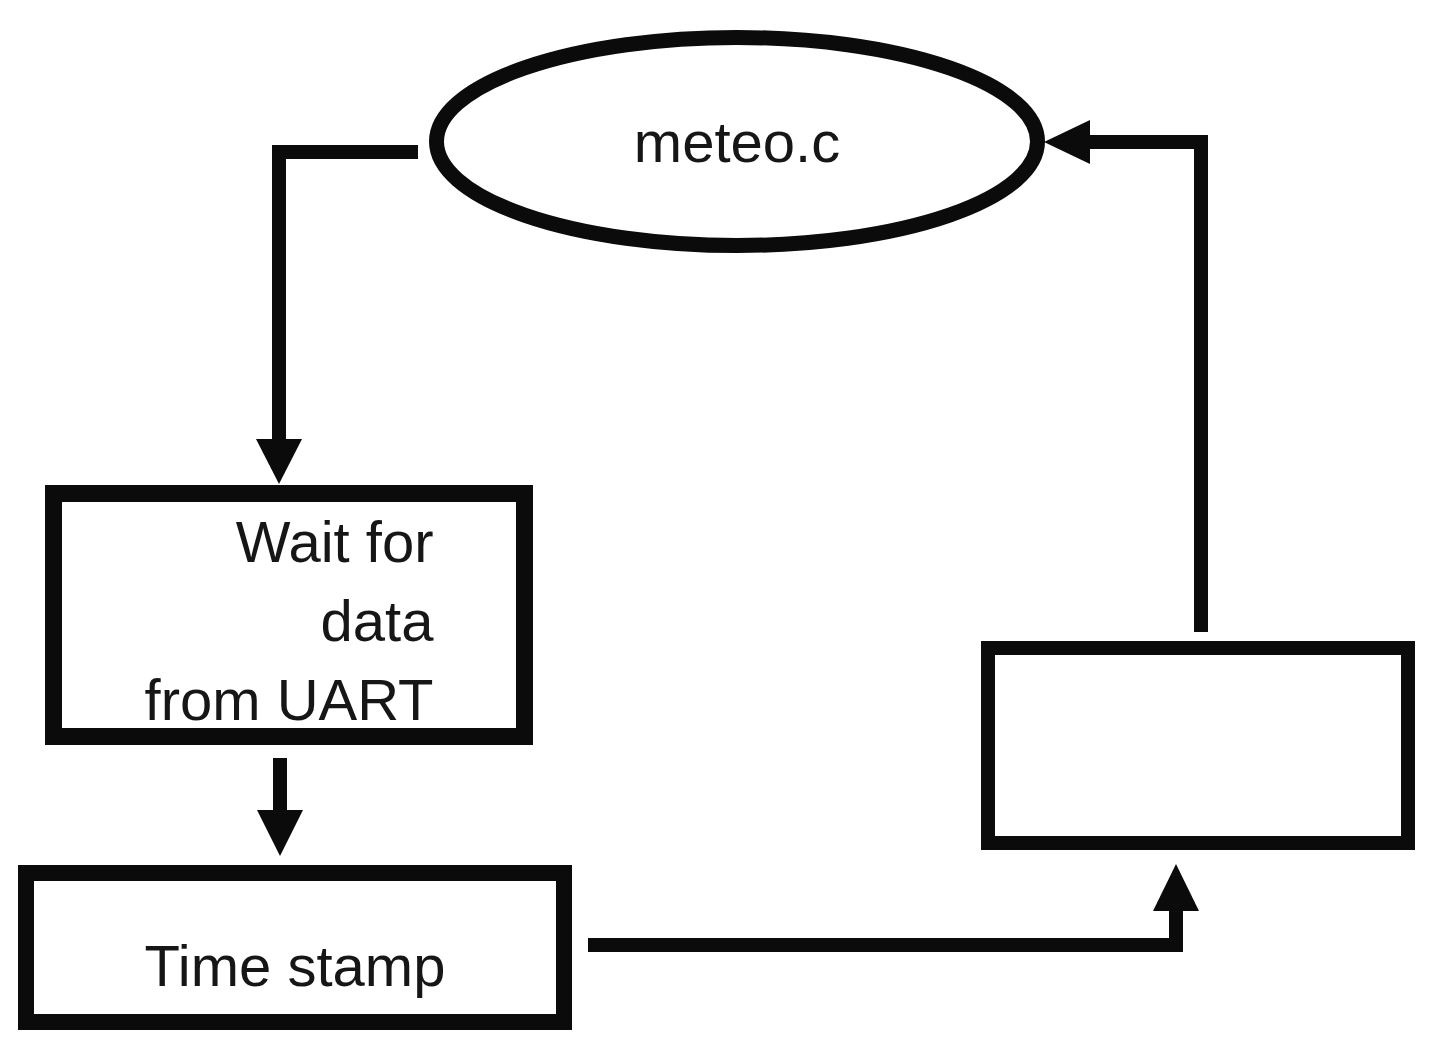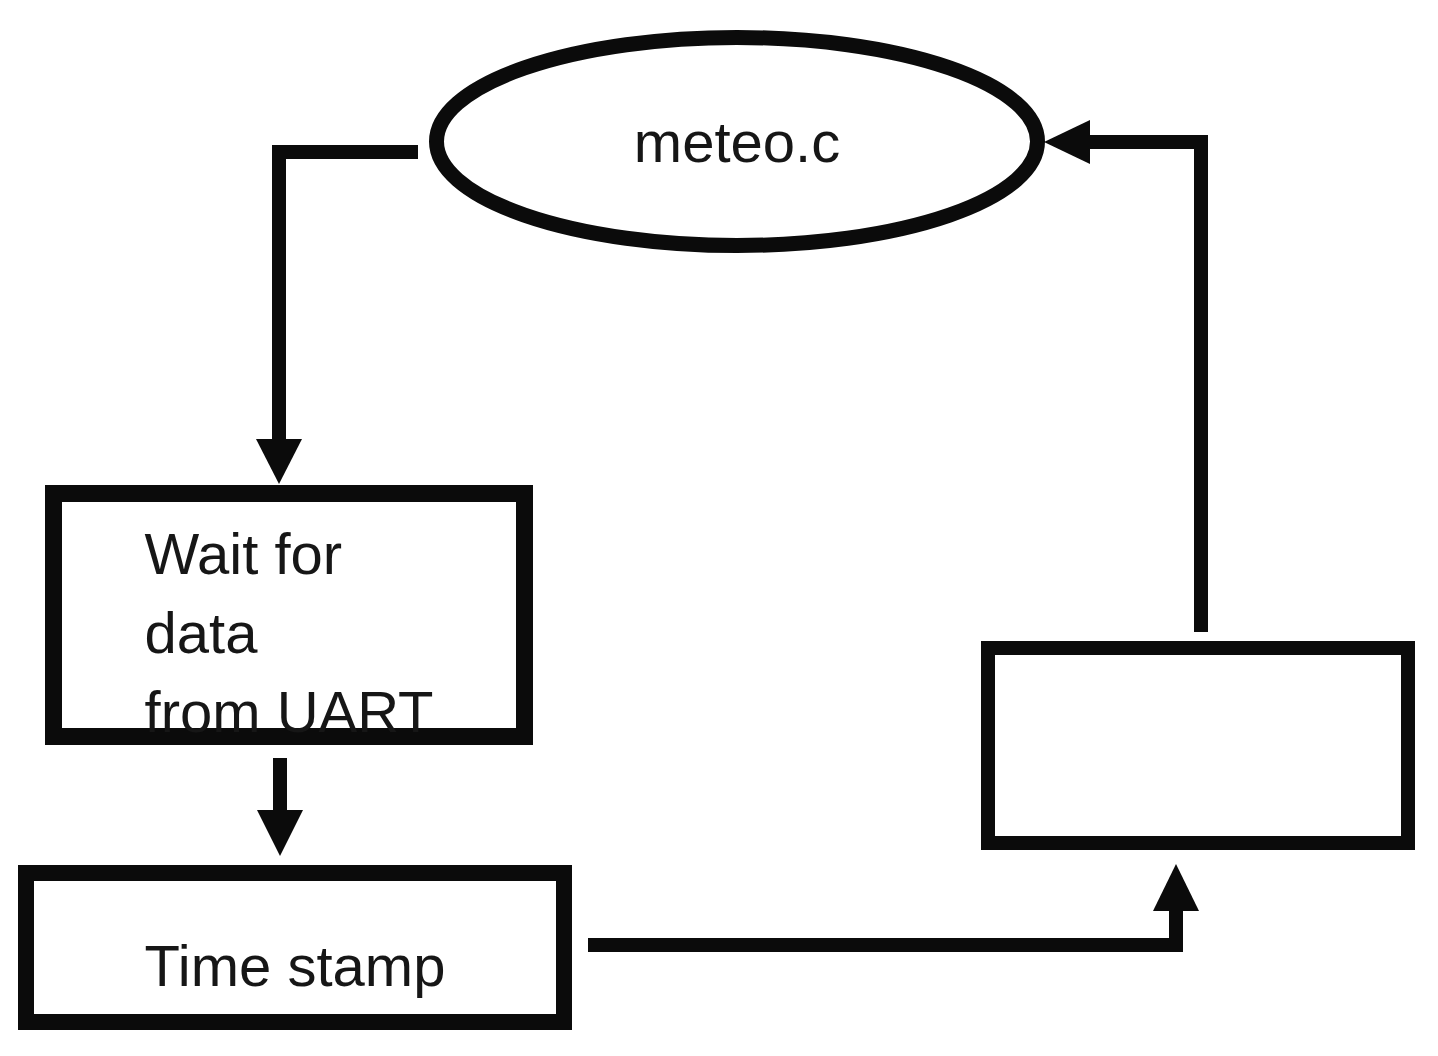--- a/index.html
+++ b/index.html
@@ -20,31 +20,31 @@
     left: 0;
     top: 0;
     width: 1438px;
     height: 1056px;
   }
   .node-label {
     position: absolute;
     display: flex;
     align-items: center;
     justify-content: center;
-    text-align: left;
+    text-align: right;
     color: #161616;
     font-size: 58px;
     line-height: 79px;
     white-space: pre-line;
     letter-spacing: 0px;
     box-sizing: border-box;
     user-select: none;
   }
   .label-meteo    { left: 429px; top: 30px;  width: 616px; height: 223px; }
-  .label-wait     { left: 45px;  top: 472px; width: 488px; height: 312px; padding-top: 8px; }
+  .label-wait     { left: 45px;  top: 460px; width: 488px; height: 312px; padding-top: 8px; }
   .label-time     { left: 18px;  top: 865px; width: 554px; height: 161px; padding-top: 40px; }
   .label-save     { left: 981px; top: 641px; width: 434px; height: 209px; line-height: 78px; }
 </style>
 </head>
 <body>
 
 <div class="canvas">
 
   <svg class="diagram-svg" viewBox="0 0 1438 1056" xmlns="http://www.w3.org/2000/svg">
 

